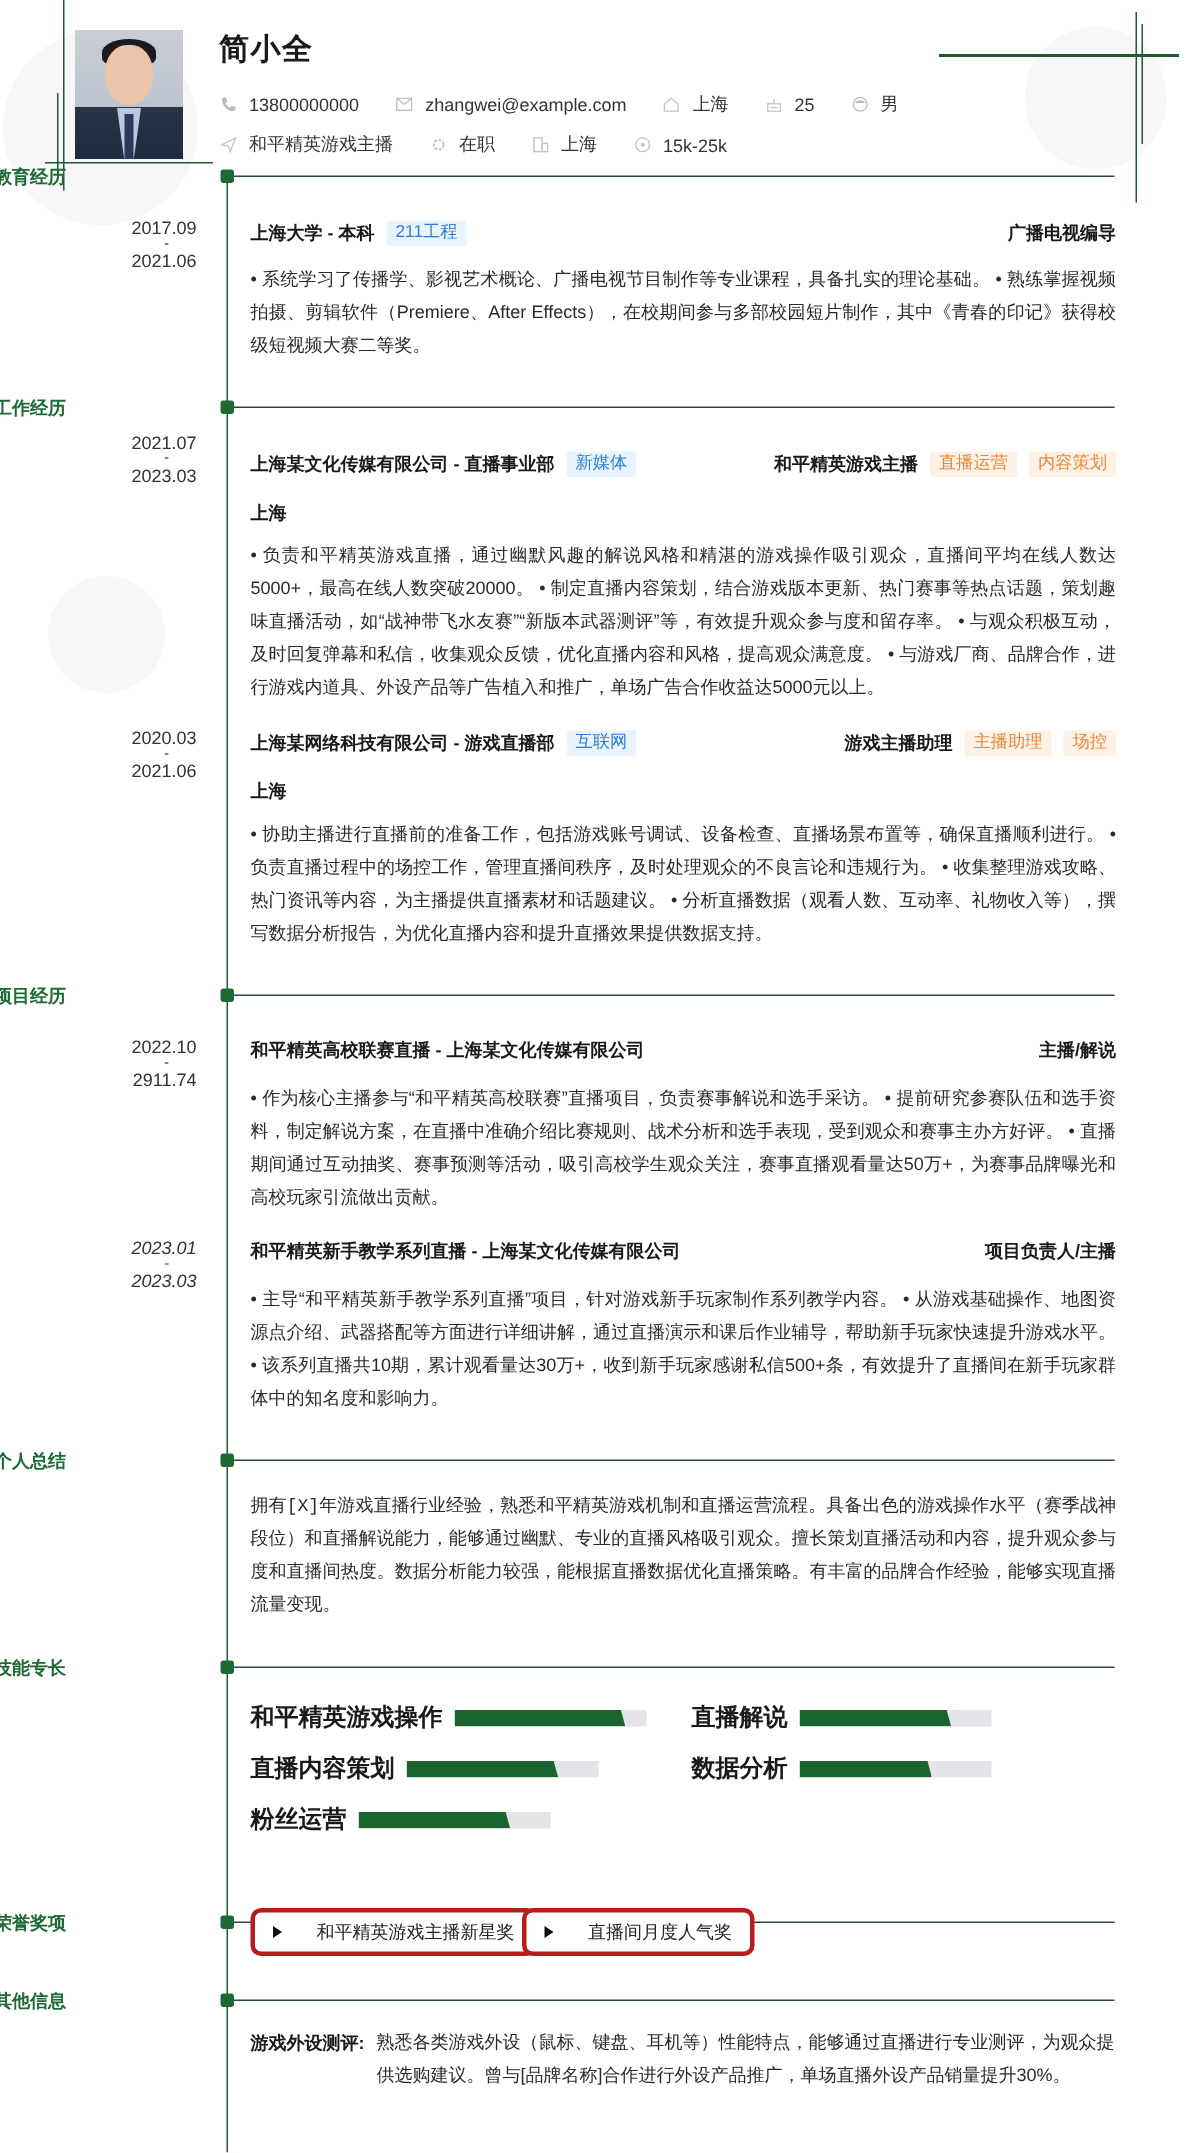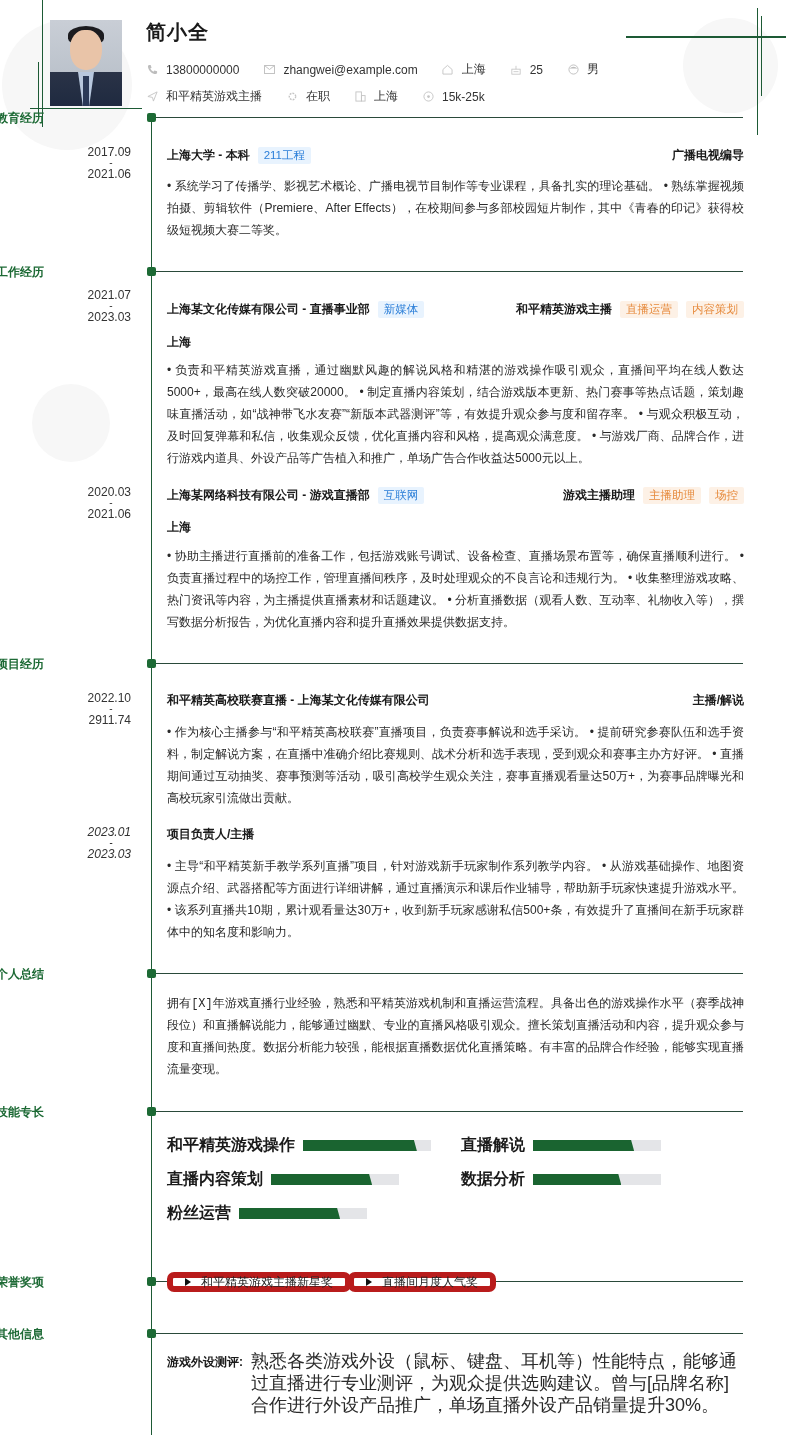--- a/index.html
+++ b/index.html
@@ -43,25 +43,25 @@
   .entry-role { font-size: 12px; font-weight: bold; color: #1a1a1a; }
   .entry-sub { position: absolute; left: 167px; font-size: 12px; font-weight: bold; color: #1a1a1a; }
   .para { position: absolute; left: 167px; width: 577px; font-size: 12px; line-height: 22px; color: #2a2a2a; text-align: justify; }
 
   
   .skill { position: absolute; display: flex; align-items: center; font-size: 16px; font-weight: bold; color: #1a1a1a; }
   .skill .bar { width: 128px; height: 11px; background: #e4e5e8; margin-left: 8px; position: relative; overflow: hidden; }
   .skill .fill { position: absolute; left: 0; top: 0; height: 11px; background: #1a6430; clip-path: polygon(0 0, calc(100% - 3px) 0, 100% 100%, 0 100%); }
 
   
-  .award { position: absolute; top: 1272px; height: 20px; border: 6px solid #b91c1c; border-radius: 7px; display: flex; align-items: center; padding: 0 12px; font-size: 12px; color: #222; background: #fff; }
+  .award { position: absolute; top: 1272px; height: 32px; border: 3px solid #b91c1c; border-radius: 7px; display: flex; align-items: center; padding: 0 12px; font-size: 12px; color: #222; background: #fff; gap: 13px; }
   .award .tri { width: 0; height: 0; border-left: 6px solid #111; border-top: 4.5px solid transparent; border-bottom: 4.5px solid transparent; margin-right: 10px; }
 
   .other-label { position: absolute; left: 167px; top: 1354px; font-size: 12px; font-weight: bold; color: #1a1a1a; }
-  .other-text { position: absolute; left: 251px; top: 1354px; width: 493px; font-size: 18px; line-height: 22px; color: #2a2a2a; margin-top: -4px; }
+  .other-text { position: absolute; left: 251px; top: 1354px; width: 493px; font-size: 12px; line-height: 22px; color: #2a2a2a; margin-top: -4px; }
 </style>
 </head>
 <body>
 
 <div class="deco-circle" style="left:2px; top:20px; width:130px; height:130px;"></div>
 <div class="deco-circle" style="left:683px; top:18px; width:95px; height:95px;"></div>
 <div class="deco-circle" style="left:32px; top:384px; width:78px; height:78px;"></div>
 <div class="deco-line" style="left:42px; top:0; width:1px; height:127px;"></div>
 <div class="deco-line" style="left:38px; top:62px; width:1px; height:56px;"></div>
 <div class="deco-line" style="left:30px; top:108px; width:112px; height:1px;"></div>
@@ -247,20 +247,23 @@
   </div>
 </div>
 <div class="para" style="top:721px;">• 作为核心主播参与“和平精英高校联赛”直播项目，负责赛事解说和选手采访。 • 提前研究参赛队伍和选手资料，制定解说方案，在直播中准确介绍比赛规则、战术分析和选手表现，受到观众和赛事主办方好评。 • 直播期间通过互动抽奖、赛事预测等活动，吸引高校学生观众关注，赛事直播观看量达50万+，为赛事品牌曝光和高校玩家引流做出贡献。</div>
 
 <div class="date" style="top:825px;font-style:italic;">
   <span>2023.01</span>
   <span class="dash">-</span>
   <span>2023.03</span>
 </div>
 <div class="entry-head" style="top:826px;">
+  <div class="entry-left">
+    <span class="entry-title">和平精英新手教学系列直播 - 上海某文化传媒有限公司</span>
+  </div>
   <div class="entry-right">
     <span class="entry-role">项目负责人/主播</span>
   </div>
 </div>
 <div class="para" style="top:855px;">• 主导“和平精英新手教学系列直播”项目，针对游戏新手玩家制作系列教学内容。 • 从游戏基础操作、地图资源点介绍、武器搭配等方面进行详细讲解，通过直播演示和课后作业辅导，帮助新手玩家快速提升游戏水平。 • 该系列直播共10期，累计观看量达30万+，收到新手玩家感谢私信500+条，有效提升了直播间在新手玩家群体中的知名度和影响力。</div>
 
 <div class="section-head" style="top:967px;">
   <span class="section-title">个人总结</span>
   <span class="section-dot"></span>
   <span class="section-rule"></span>

